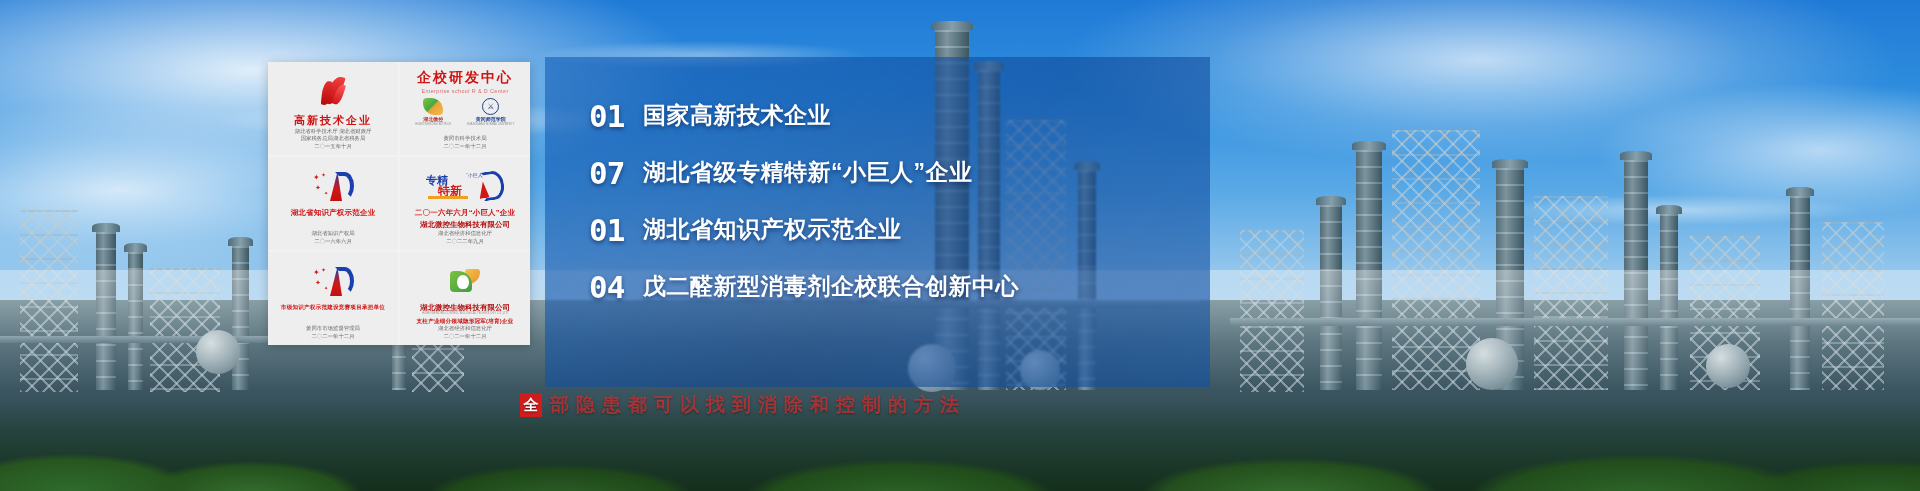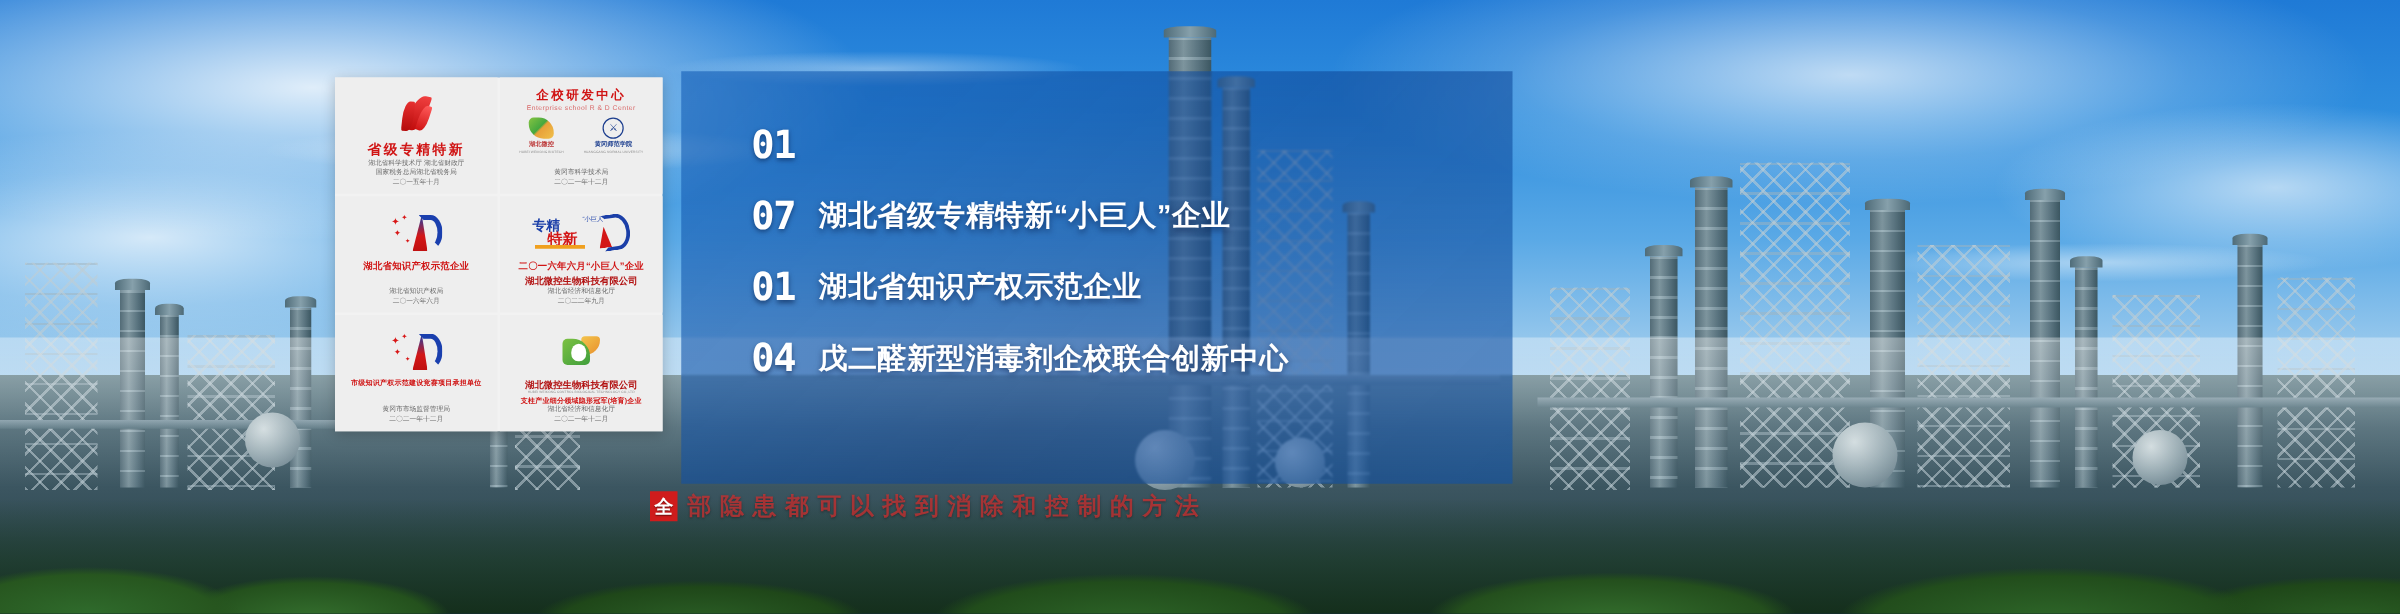--- a/index.html
+++ b/index.html
@@ -77,21 +77,21 @@
     letter-spacing:7px;padding-left:8px;white-space:nowrap;
     text-shadow:0 1px 2px rgba(0,0,0,.35);
   }
 
   
   .panel{
     position:absolute;left:545px;top:57px;width:665px;height:330px;
     background:linear-gradient(135deg, rgba(22,96,184,.62), rgba(14,70,150,.58) 55%, rgba(16,82,166,.60));
     backdrop-filter:blur(1px);
   }
-  .honor-list{position:absolute;left:0;top:0;width:100%;height:100%;padding:30px 0 0 12px;border-radius:17px;}
+  .honor-list{position:absolute;left:0;top:0;width:100%;height:100%;padding:30px 0 0 0;border-radius:17px;}
   .honor-row{
     display:flex;align-items:center;height:57px;padding-left:44px;
   }
   .honor-num{
     width:54px;flex:none;color:#ffffff;font-size:31px;font-weight:bold;
     font-family:"DejaVu Sans Mono","Liberation Mono",monospace;
     letter-spacing:-1px;
     text-shadow:0 2px 4px rgba(0,20,60,.55);
   }
   .honor-label{
@@ -147,21 +147,21 @@
     border:4px solid #1a3fae;border-left-color:transparent;border-bottom-color:transparent;
     border-radius:0 60% 60% 0;
   }
   .iplogo .st{position:absolute;color:#d81717;font-size:6px;line-height:6px;}
   .iplogo .s1{left:1px;top:4px;font-size:8px;}
   .iplogo .s2{left:9px;top:1px;}
   .iplogo .s3{left:3px;top:14px;font-size:7px;}
   .iplogo .s4{left:12px;top:19px;font-size:5px;}
 
   
-  .rd-head{color:#d01414;font-size:10px;font-weight:bold;letter-spacing:2px;font-family:Liberation Serif, serif;}
+  .rd-head{color:#d01414;font-size:14px;font-weight:bold;letter-spacing:2px;font-family:Liberation Serif, serif;}
   .rd-en{color:#d96a6a;font-size:5.4px;letter-spacing:.4px;margin-top:1px;}
   .rd-row{display:flex;gap:16px;align-items:flex-end;margin-top:4px;}
   .rd-item{display:flex;flex-direction:column;align-items:center;gap:1px;}
   .leaf{
     width:20px;height:17px;border-radius:4px 12px 4px 12px;
     background:linear-gradient(135deg,#86c442 0%, #45a83f 45%, #e8a13a 52%, #f0c04a 100%);
   }
   .seal{
     width:17px;height:17px;border-radius:50%;border:1.6px solid #1d3f8f;
     display:flex;align-items:center;justify-content:center;color:#1d3f8f;font-size:8px;
@@ -243,20 +243,21 @@
   <div class="slogan-strip">
     <div class="slogan-badge">全</div>
     <div class="slogan-text">部隐患都可以找到消除和控制的方法</div>
   </div>
 
   <div class="panel">
     <div class="honor-list">
 
       <div class="honor-row">
         <span class="honor-num">01</span>
+        <span class="honor-label">国家高新技术企业</span>
       </div>
 
       <div class="honor-row">
         <span class="honor-num">07</span>
         <span class="honor-label">湖北省级专精特新“小巨人”企业</span>
       </div>
 
       <div class="honor-row">
         <span class="honor-num">01</span>
         <span class="honor-label">湖北省知识产权示范企业</span>
@@ -274,21 +275,21 @@
   <div class="certs">
 
     <div class="cell">
       <div class="cell-mark">
         <span class="flame">
             <i></i>
             <i></i>
             <i></i>
           </span>
       </div>
-      <div class="cell-title t-lg">省级专精特新</div>
+      <div class="cell-title t-lg">高新技术企业</div>
       <div class="cell-issuer issuer-lines">
         <div>湖北省科学技术厅  湖北省财政厅</div>
         <div>国家税务总局湖北省税务局</div>
         <div>二〇一五年十月</div>
       </div>
     </div>
 
     <div class="cell">
       <div class="rd-head">企校研发中心</div>
       <div class="rd-en">Enterprise school  R &amp; D Center</div>

